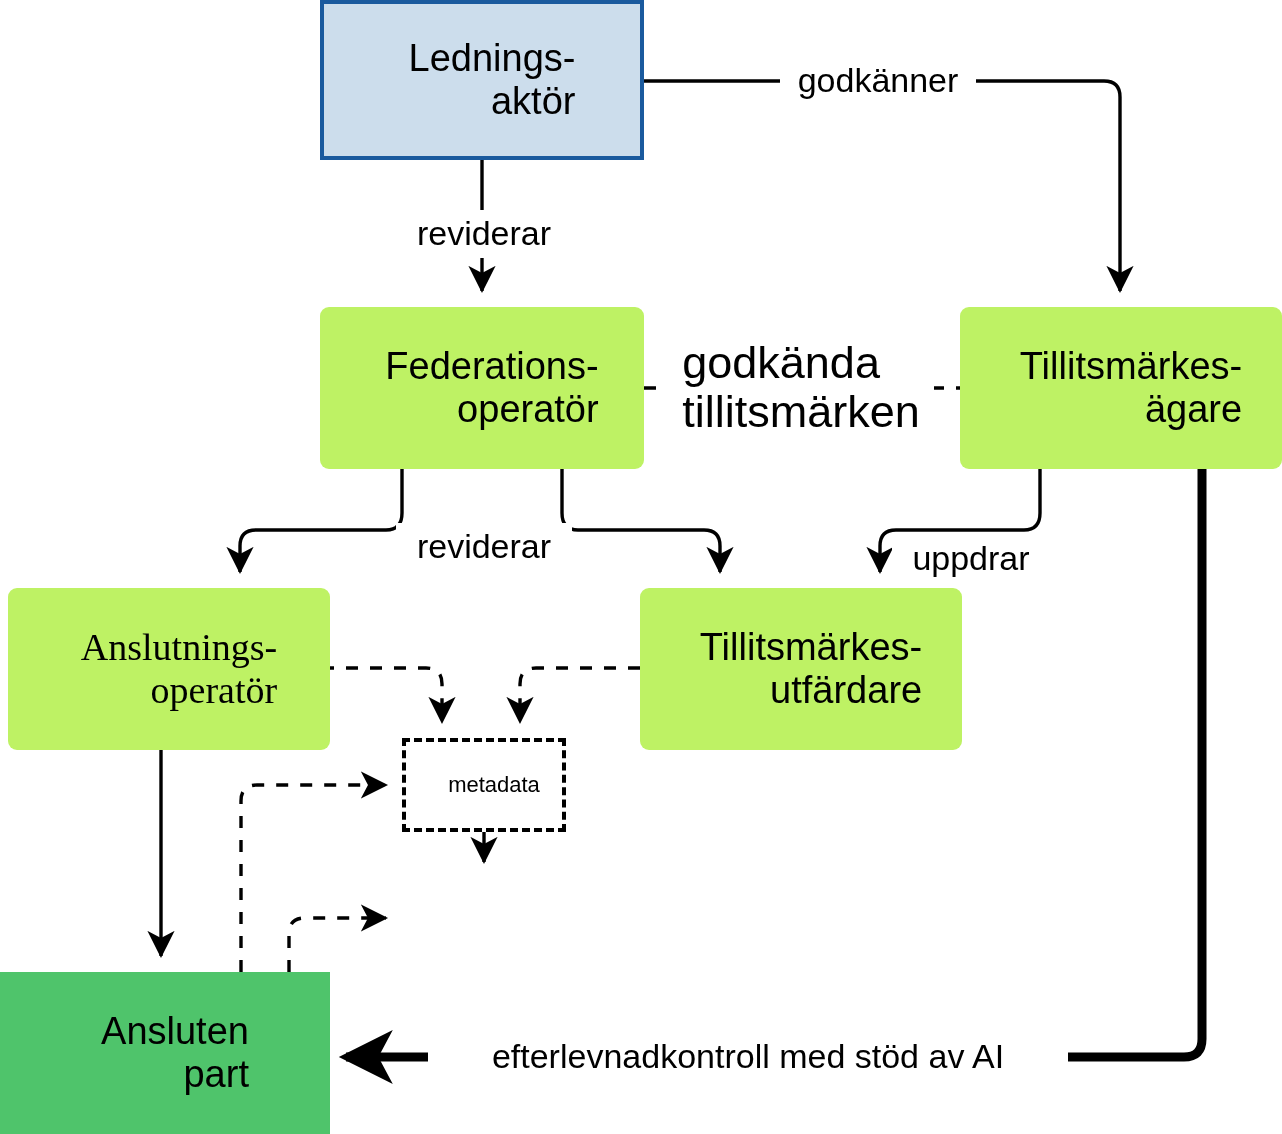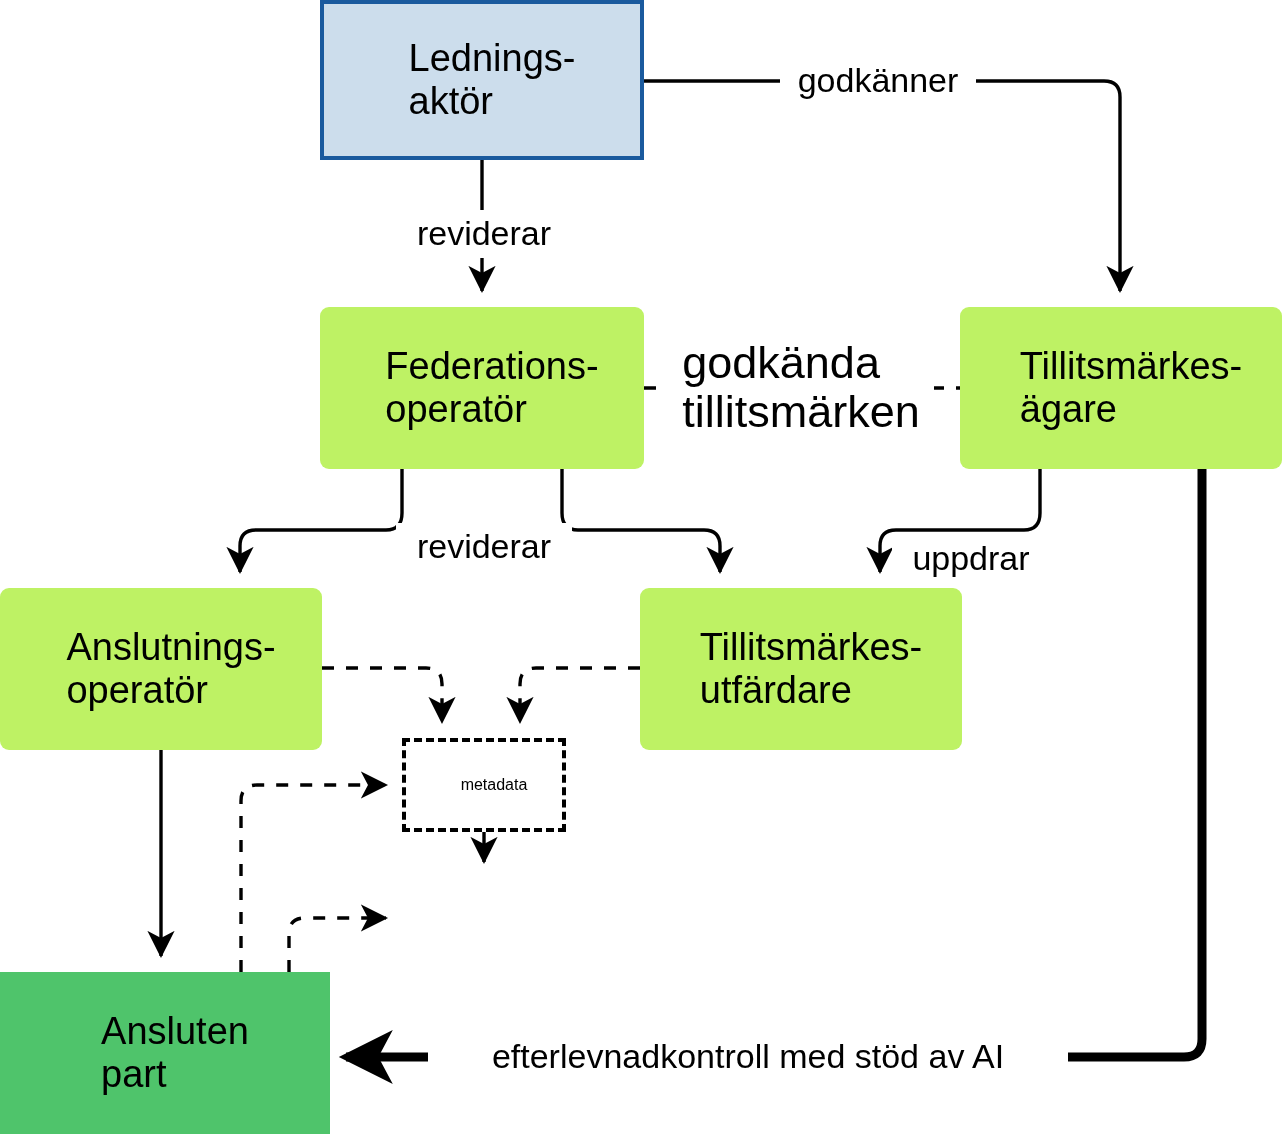--- a/index.html
+++ b/index.html
@@ -20,38 +20,38 @@
     left: 0;
     top: 0;
     width: 1282px;
     height: 1134px;
   }
   .node {
     position: absolute;
     display: flex;
     align-items: center;
     justify-content: center;
-    text-align: left;
+    text-align: right;
     color: #000000;
     line-height: 1.12;
     white-space: pre-line;
     box-sizing: border-box;
     padding-left: 20px;
   }
   .node-main { font-size: 38px; }
   .node-blue {
     background: #CCDDEC;
     border: 4px solid #1A5A9E;
   }
   .node-yellow { background: #bef264; border-radius: 9px; }
   .node-green { background: #4FC46B; }
   .node-dashed {
     background: transparent;
     border: 4px dashed #000000;
-    font-size: 16px;
+    font-size: 22px;
     line-height: 1.25;
   }
   .edge-label {
     position: absolute;
     color: #000000;
     font-size: 34px;
     line-height: 1.1;
     text-align: left;
     background: #ffffff;
     white-space: pre-line;
@@ -105,21 +105,21 @@
 
   <div class="node node-blue node-main" style="left:320px; top:0px; width:324px; height:160px;">Lednings-
 aktör</div>
 
   <div class="node node-yellow node-main" style="left:320px; top:307px; width:324px; height:162px;">Federations-
 operatör</div>
 
   <div class="node node-yellow node-main" style="left:960px; top:307px; width:322px; height:162px;">Tillitsmärkes-
 ägare</div>
 
-  <div class="node node-yellow node-main" style="left:0px; top:588px; width:322px; height:162px;">Anslutnings-
+  <div class="node node-yellow node-main" style="left:8px; top:588px; width:322px; height:162px;font-family:Liberation Serif, serif;">Anslutnings-
 operatör</div>
 
   <div class="node node-yellow node-main" style="left:640px; top:588px; width:322px; height:162px;">Tillitsmärkes-
 utfärdare</div>
 
   <div class="node node-green node-main" style="left:0px; top:972px; width:330px; height:162px;">Ansluten
 part</div>
 
   <div class="node node-dashed" style="left:402px; top:738px; width:164px; height:94px;">metadata</div>
 

